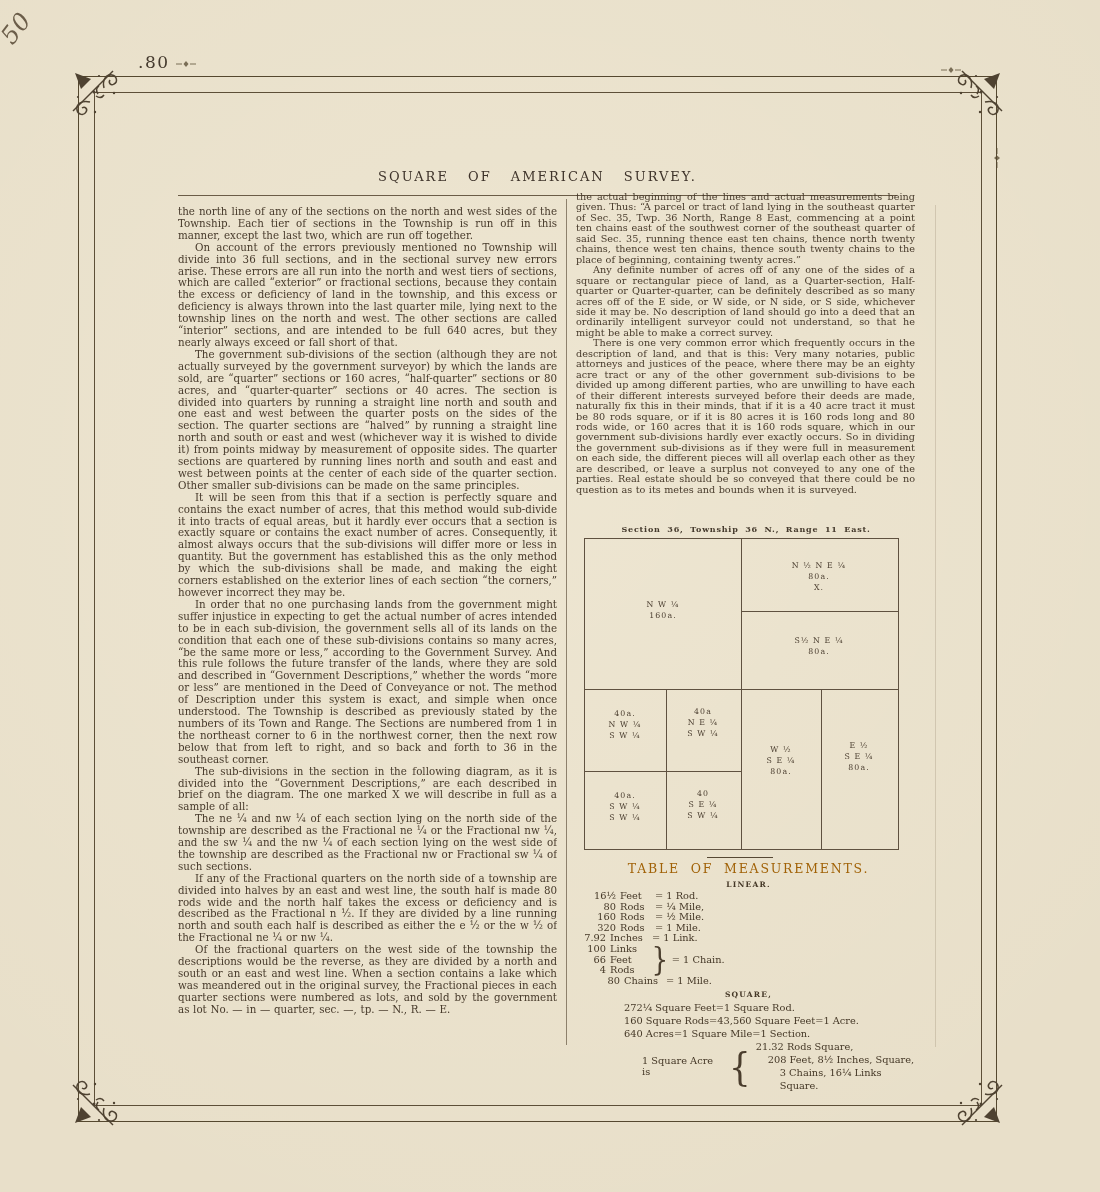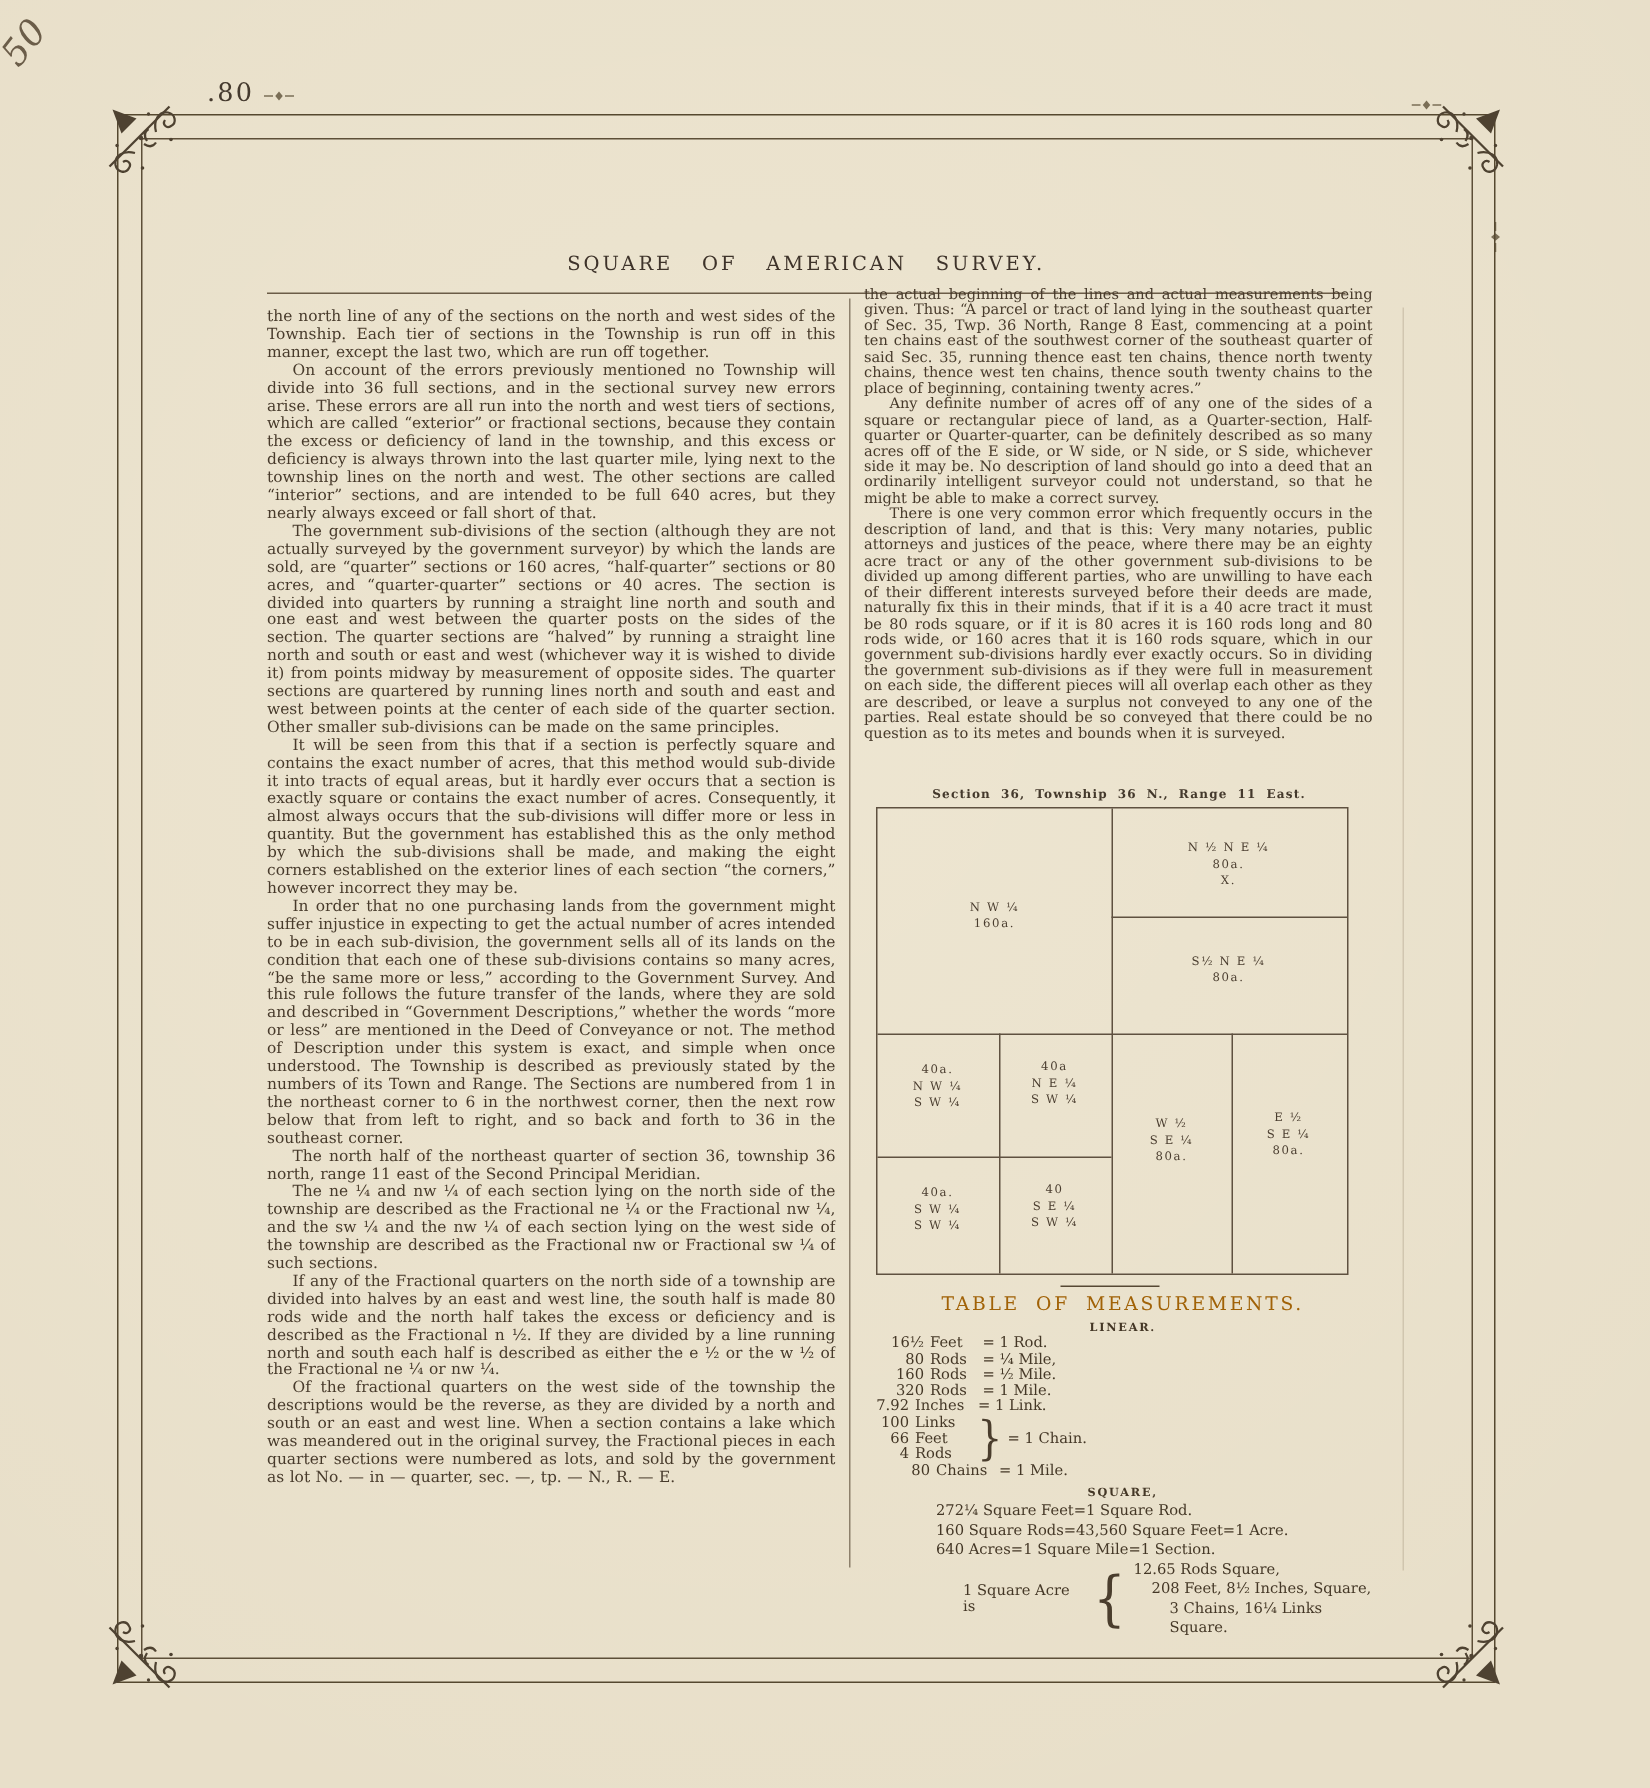--- a/index.html
+++ b/index.html
@@ -199,21 +199,21 @@
 <div class="abs head-rule"></div>
 <div class="abs col-divider"></div>
 <div class="abs crease"></div>
 
 <div class="abs col leftcol">
   <p class="first">the north line of any of the sections on the north and west sides of the Township. Each tier of sections in the Township is run off in this manner, except the last two, which are run off together.</p>
   <p>On account of the errors previously mentioned no Township will divide into 36 full sections, and in the sectional survey new errors arise. These errors are all run into the north and west tiers of sections, which are called “exterior” or fractional sections, because they contain the excess or deficiency of land in the township, and this excess or deficiency is always thrown into the last quarter mile, lying next to the township lines on the north and west. The other sections are called “interior” sections, and are intended to be full 640 acres, but they nearly always exceed or fall short of that.</p>
   <p>The government sub-divisions of the section (although they are not actually surveyed by the government surveyor) by which the lands are sold, are “quarter” sections or 160 acres, “half-quarter” sections or 80 acres, and “quarter-quarter” sections or 40 acres. The section is divided into quarters by running a straight line north and south and one east and west between the quarter posts on the sides of the section. The quarter sections are “halved” by running a straight line north and south or east and west (whichever way it is wished to divide it) from points midway by measurement of opposite sides. The quarter sections are quartered by running lines north and south and east and west between points at the center of each side of the quarter section. Other smaller sub-divisions can be made on the same principles.</p>
   <p>It will be seen from this that if a section is perfectly square and contains the exact number of acres, that this method would sub-divide it into tracts of equal areas, but it hardly ever occurs that a section is exactly square or contains the exact number of acres. Consequently, it almost always occurs that the sub-divisions will differ more or less in quantity. But the government has established this as the only method by which the sub-divisions shall be made, and making the eight corners established on the exterior lines of each section “the corners,” however incorrect they may be.</p>
   <p>In order that no one purchasing lands from the government might suffer injustice in expecting to get the actual number of acres intended to be in each sub-division, the government sells all of its lands on the condition that each one of these sub-divisions contains so many acres, “be the same more or less,” according to the Government Survey. And this rule follows the future transfer of the lands, where they are sold and described in “Government Descriptions,” whether the words “more or less” are mentioned in the Deed of Conveyance or not. The method of Description under this system is exact, and simple when once understood. The Township is described as previously stated by the numbers of its Town and Range. The Sections are numbered from 1 in the northeast corner to 6 in the northwest corner, then the next row below that from left to right, and so back and forth to 36 in the southeast corner.</p>
-  <p>The north half of the northeast quarter of section 36, township 36 north, range 11 east of the Second Principal Meridian.</p>
+  <p>The sub-divisions in the section in the following diagram, as it is divided into the “Government Descriptions,” are each described in brief on the diagram. The one marked X we will describe in full as a sample of all:</p>
   <p>The ne ¼ and nw ¼ of each section lying on the north side of the township are described as the Fractional ne ¼ or the Fractional nw ¼, and the sw ¼ and the nw ¼ of each section lying on the west side of the township are described as the Fractional nw or Fractional sw ¼ of such sections.</p>
   <p>If any of the Fractional quarters on the north side of a township are divided into halves by an east and west line, the south half is made 80 rods wide and the north half takes the excess or deficiency and is described as the Fractional n ½. If they are divided by a line running north and south each half is described as either the e ½ or the w ½ of the Fractional ne ¼ or nw ¼.</p>
   <p>Of the fractional quarters on the west side of the township the descriptions would be the reverse, as they are divided by a north and south or an east and west line. When a section contains a lake which was meandered out in the original survey, the Fractional pieces in each quarter sections were numbered as lots, and sold by the government as lot No. — in — quarter, sec. —, tp. — N., R. — E.</p>
 
 </div>
 
 <div class="abs col rightcol">
   <p class="first">the actual beginning of the lines and actual measurements being given. Thus: “A parcel or tract of land lying in the southeast quarter of Sec. 35, Twp. 36 North, Range 8 East, commencing at a point ten chains east of the southwest corner of the southeast quarter of said Sec. 35, running thence east ten chains, thence north twenty chains, thence west ten chains, thence south twenty chains to the place of beginning, containing twenty acres.”</p>
   <p>Any definite number of acres off of any one of the sides of a square or rectangular piece of land, as a Quarter-section, Half-quarter or Quarter-quarter, can be definitely described as so many acres off of the E side, or W side, or N side, or S side, whichever side it may be. No description of land should go into a deed that an ordinarily intelligent surveyor could not understand, so that he might be able to make a correct survey.</p>
   <p>There is one very common error which frequently occurs in the description of land, and that is this: Very many notaries, public attorneys and justices of the peace, where there may be an eighty acre tract or any of the other government sub-divisions to be divided up among different parties, who are unwilling to have each of their different interests surveyed before their deeds are made, naturally fix this in their minds, that if it is a 40 acre tract it must be 80 rods square, or if it is 80 acres it is 160 rods long and 80 rods wide, or 160 acres that it is 160 rods square, which in our government sub-divisions hardly ever exactly occurs. So in dividing the government sub-divisions as if they were full in measurement on each side, the different pieces will all overlap each other as they are described, or leave a surplus not conveyed to any one of the parties. Real estate should be so conveyed that there could be no question as to its metes and bounds when it is surveyed.</p>
@@ -303,18 +303,18 @@
   <div class="m-sub">SQUARE,</div>
   <div class="sq-lines">
     <div>272¼ Square Feet=1 Square Rod.</div>
     <div>160 Square Rods=43,560 Square Feet=1 Acre.</div>
     <div>640 Acres=1 Square Mile=1 Section.</div>
   </div>
   <div class="acre-group">
     <span class="acre-label">1 Square Acre is</span>
     <span class="brace acre-brace">{</span>
     <div class="acre-items">
-      <div class="ai-0">12.65 Rods Square,</div>
+      <div class="ai-0">21.32 Rods Square,</div>
       <div class="ai-1">208 Feet, 8½ Inches, Square,</div>
       <div class="ai-2">3 Chains, 16¼ Links Square.</div>
     </div>
   </div>
 </div>
 
 </body></html>

